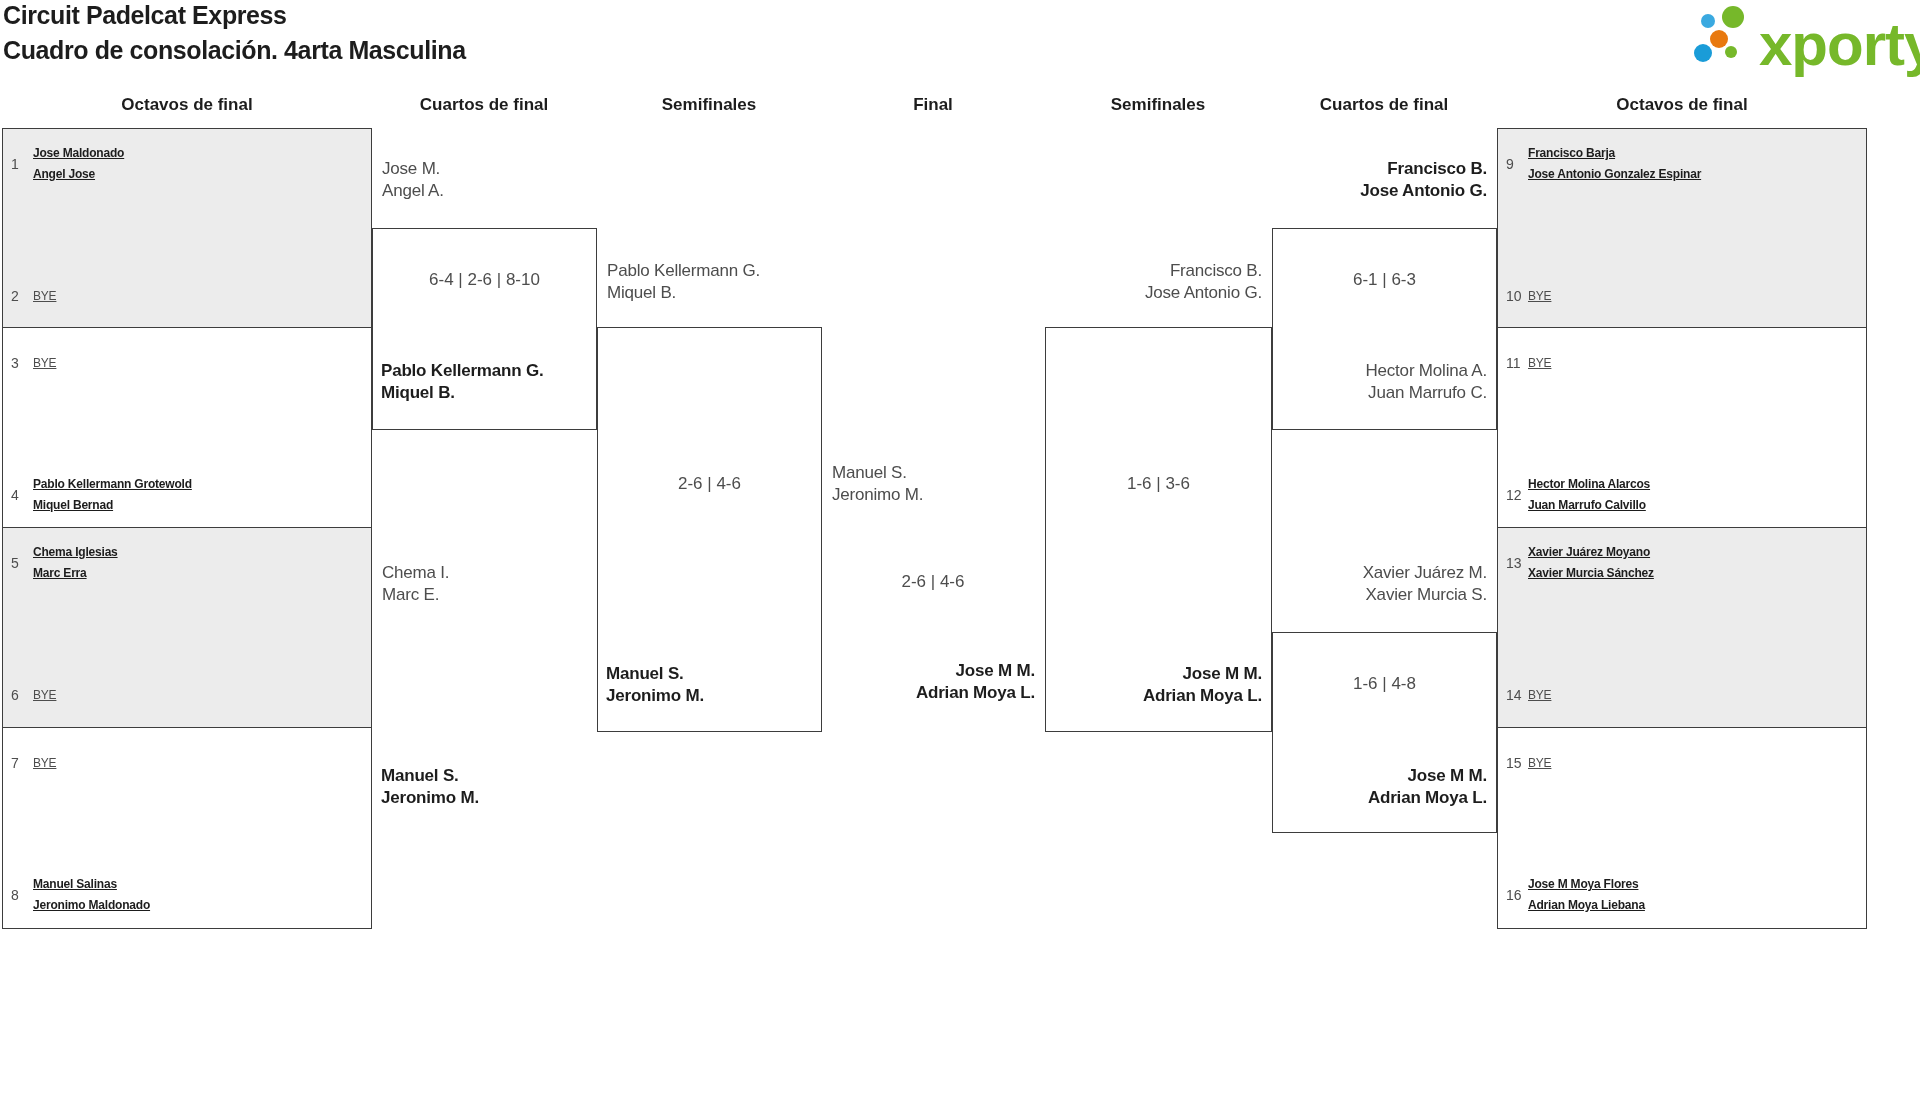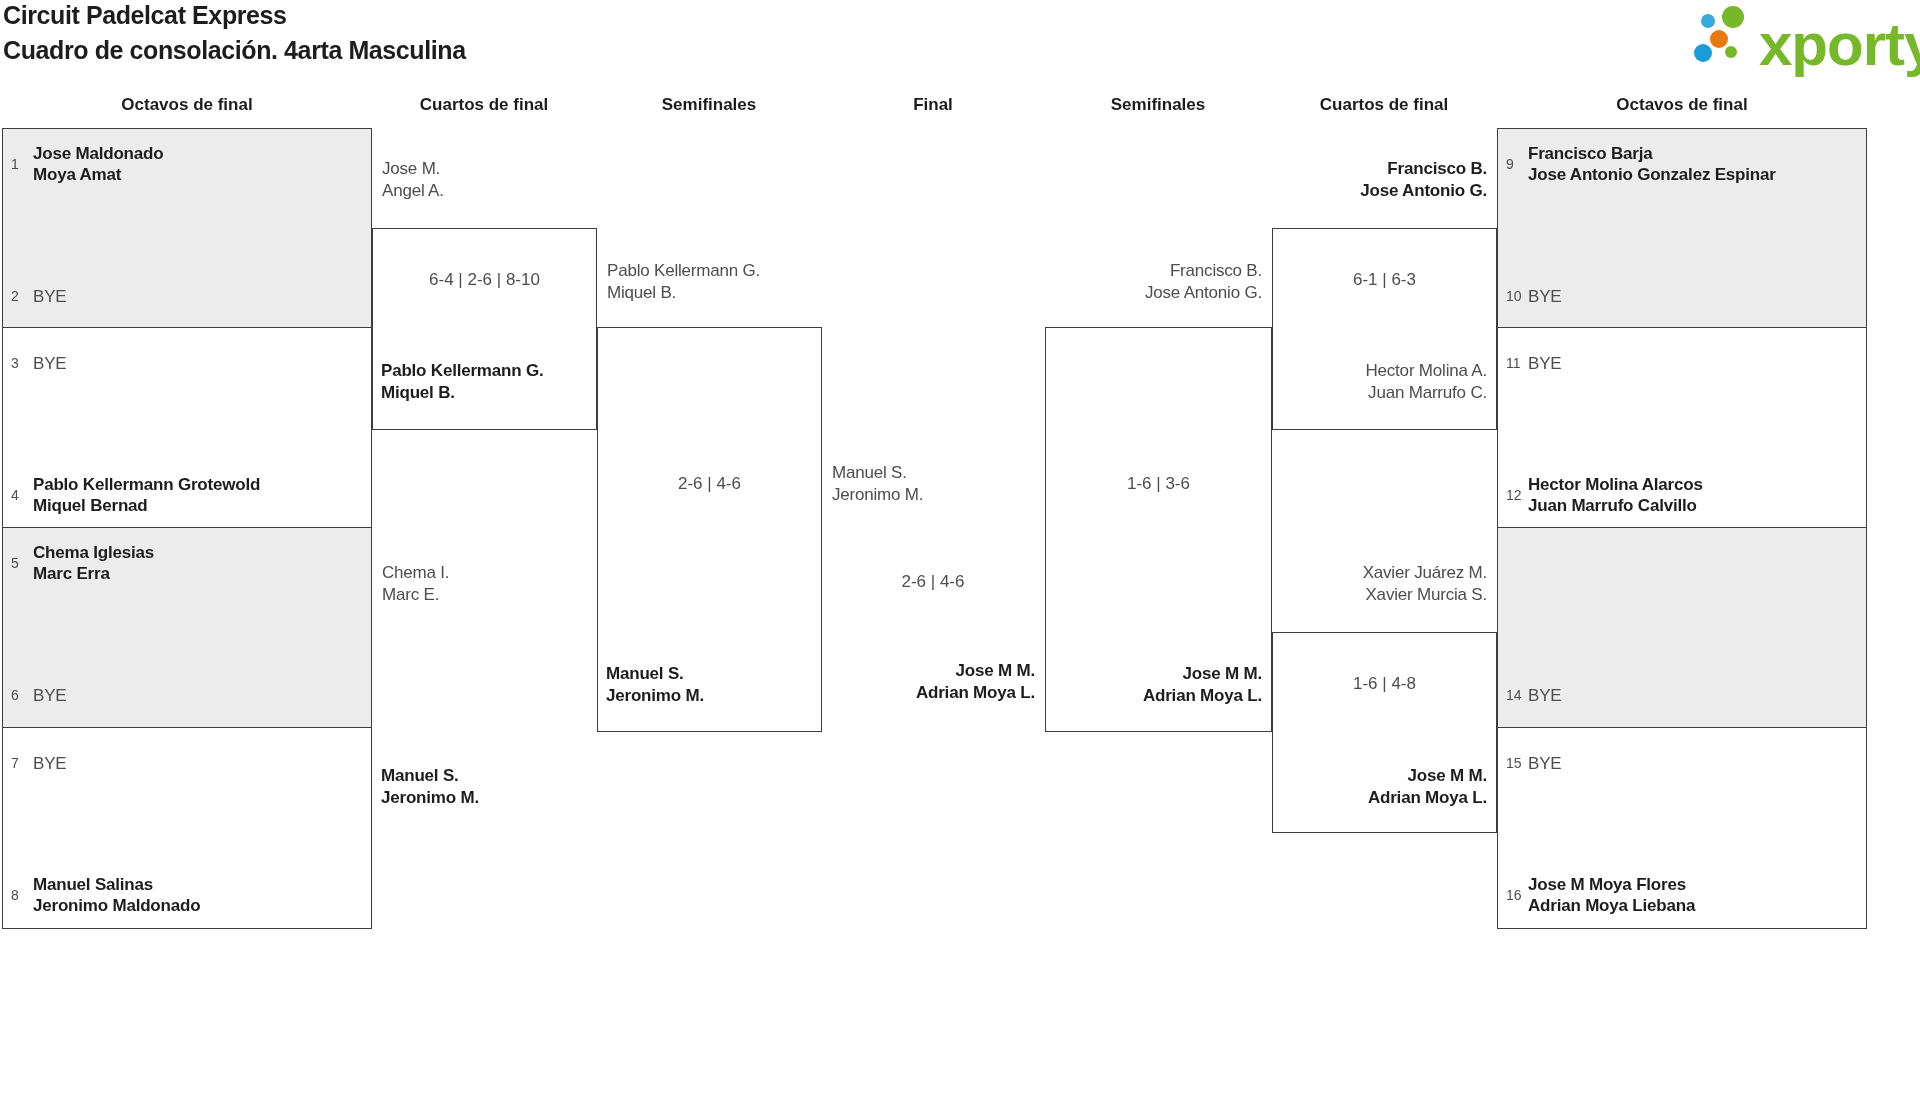--- a/index.html
+++ b/index.html
@@ -27,22 +27,22 @@
 
   
   .obox{position:absolute;width:370px;border:1px solid var(--box-border,#3d3d3d);
         box-sizing:border-box;background:#fff;}
   .obox.fill{background:var(--box-fill,#ececec);}
   .entry{position:absolute;left:0;right:8px;height:44px;display:flex;
          align-items:center;padding-left:8px;}
   .entry.e1{top:13px;}
   .entry.e2{top:145px;}
   .seed{flex:none;width:22px;font-size:14px;color:var(--text-gray,#4d4d4d);}
-  .team{flex:none;font-size:17px;line-height:21px;letter-spacing:-0.2px;
-        color:var(--text-gray,#4d4d4d);}
+  .team{flex:none;font-size:12px;line-height:21px;letter-spacing:-0.2px;
+        color:var(--text-gray,#4d4d4d);text-decoration:underline;}
   .team.bold{font-weight:700;color:var(--text-dark,#1d1d1d);}
   .l{display:block;}
   .l:empty{display:none;}
 
   
   .mbox{position:absolute;border:1px solid var(--box-border,#3d3d3d);
         box-sizing:border-box;background:transparent;}
   .mbox .score{position:absolute;left:0;right:0;text-align:center;
                font-size:17px;color:var(--text-gray,#4d4d4d);}
   .mbox.q .score{top:41px;}
@@ -81,21 +81,21 @@
   <div class="col-header" style="left:823px">Final</div>
   <div class="col-header" style="left:1048px">Semifinales</div>
   <div class="col-header" style="left:1274px">Cuartos de final</div>
   <div class="col-header" style="left:1572px">Octavos de final</div>
 
   <div class="obox fill" style="left:2px;top:128px;height:200px">
     <div class="entry e1">
       <span class="seed">1</span>
       <span class="team bold">
         <span class="l">Jose Maldonado</span>
-          <span class="l">Moya Amat</span>
+          <span class="l">Angel Jose</span>
       </span>
     </div>
     <div class="entry e2">
       <span class="seed">2</span>
       <span class="team">
         <span class="l">BYE</span>
       </span>
     </div>
   </div>
   <div class="obox" style="left:2px;top:327px;height:201px">
@@ -168,20 +168,27 @@
     </div>
     <div class="entry e2">
       <span class="seed">12</span>
       <span class="team bold">
         <span class="l">Hector Molina Alarcos</span>
           <span class="l">Juan Marrufo Calvillo</span>
       </span>
     </div>
   </div>
   <div class="obox fill" style="left:1497px;top:527px;height:201px">
+    <div class="entry e1">
+      <span class="seed">13</span>
+      <span class="team bold">
+        <span class="l">Xavier Juárez Moyano</span>
+          <span class="l">Xavier Murcia Sánchez</span>
+      </span>
+    </div>
     <div class="entry e2">
       <span class="seed">14</span>
       <span class="team">
         <span class="l">BYE</span>
       </span>
     </div>
   </div>
   <div class="obox" style="left:1497px;top:727px;height:202px">
     <div class="entry e1">
       <span class="seed">15</span>

